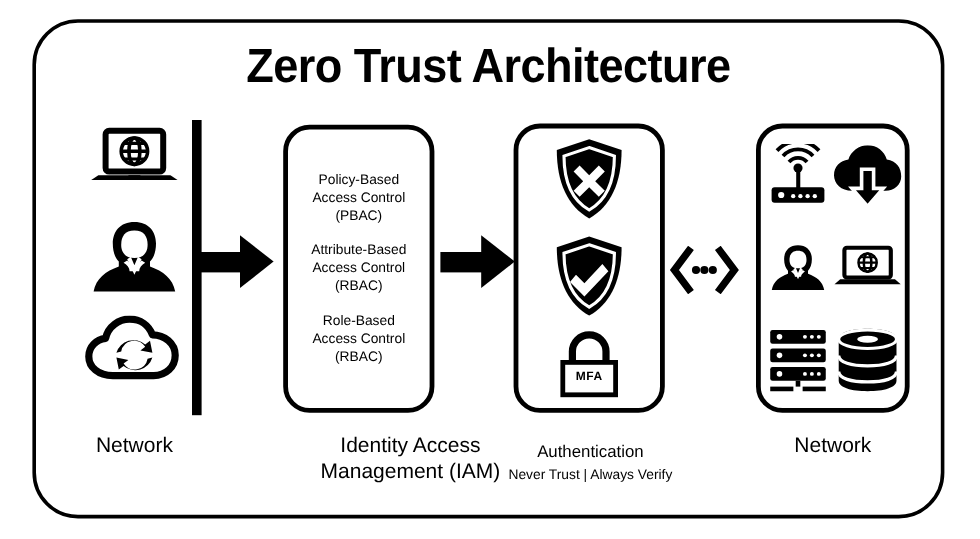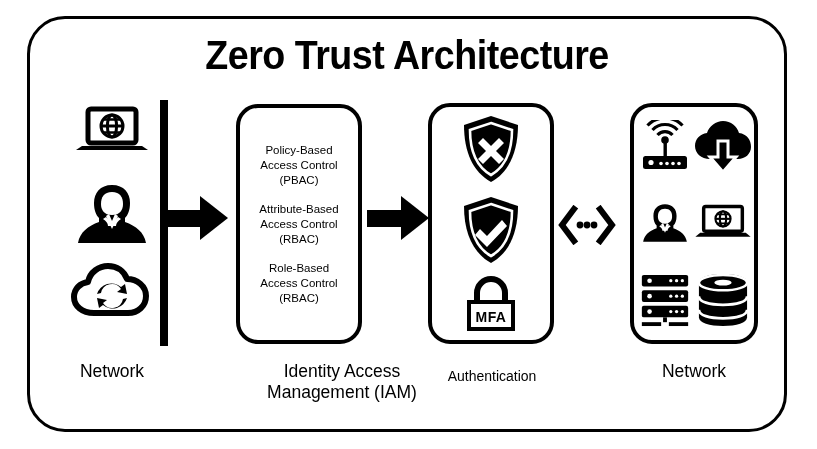--- a/index.html
+++ b/index.html
@@ -165,21 +165,21 @@
         <path d="M31 9 L52 16 C52 37 45 53 31 61 C17 53 10 37 10 16 Z" fill="none" stroke="#fff" stroke-width="2.6"></path>
         <path d="M20 34 L27 41 L42 25 L47 31 L27 52 L15 40 Z" fill="#fff"></path>
       </svg>
     </div>
 
     <div style="position:relative;">
       <svg width="62" height="58" viewBox="0 0 62 58">
         <path d="M17 27 L17 18 A14 14 0 0 1 45 18 L45 27" fill="none" stroke="#000" stroke-width="6"></path>
         <rect x="9" y="27" width="44" height="27" fill="none" stroke="#000" stroke-width="4"></rect>
       </svg>
-      <div style="position:absolute;left:0;top:34px;width:62px;text-align:center;font-size:14px;font-weight:700;letter-spacing:0.4px;">MFA</div>
+      <div style="position:absolute;left:0;top:34px;width:62px;text-align:center;font-size:10px;font-weight:700;letter-spacing:0.4px;">MFA</div>
     </div>
   </div>
 
   <div class="abs" id="connector">
     <svg width="58" height="40" viewBox="0 0 58 40">
       <path d="M16 4 L4 20 L16 36" fill="none" stroke="#000" stroke-width="6" stroke-linecap="square" stroke-linejoin="miter"></path>
       <path d="M42 4 L54 20 L42 36" fill="none" stroke="#000" stroke-width="6" stroke-linecap="square" stroke-linejoin="miter"></path>
       <circle cx="22" cy="20" r="3.4" fill="#000"></circle>
       <circle cx="29" cy="20" r="3.4" fill="#000"></circle>
       <circle cx="36" cy="20" r="3.4" fill="#000"></circle>
@@ -270,19 +270,20 @@
     <div>Network</div>
   </div>
 
   <div class="abs caption" id="cap-iam">
     <div>Identity Access</div>
     <div>Management (IAM)</div>
   </div>
 
   <div class="abs caption" id="cap-auth">
     <div class="cap-main">Authentication</div>
+    <div class="cap-sub">Never Trust  |  Always Verify</div>
   </div>
 
   <div class="abs caption" id="cap-access">
     <div>Network</div>
   </div>
 
 </div>
 
 </body></html>

